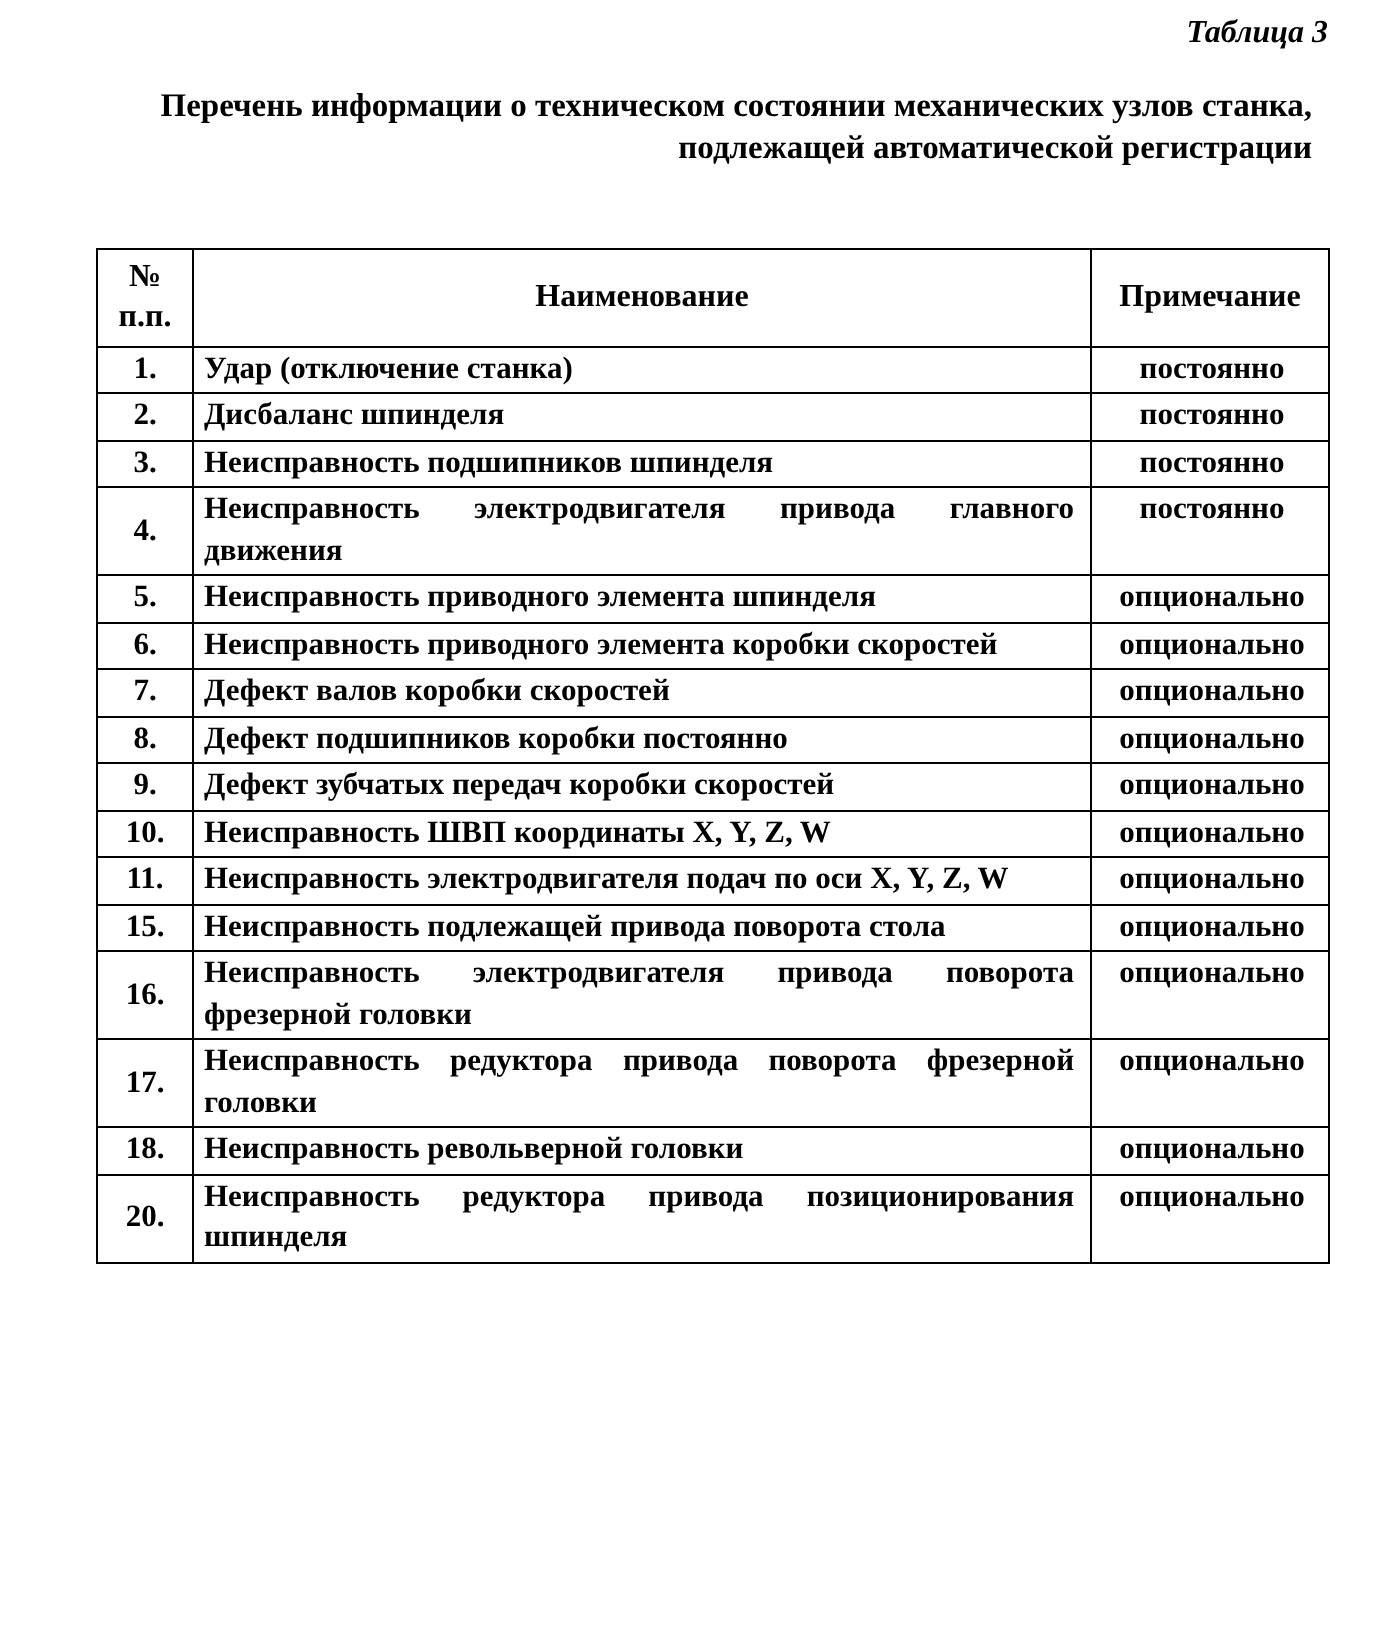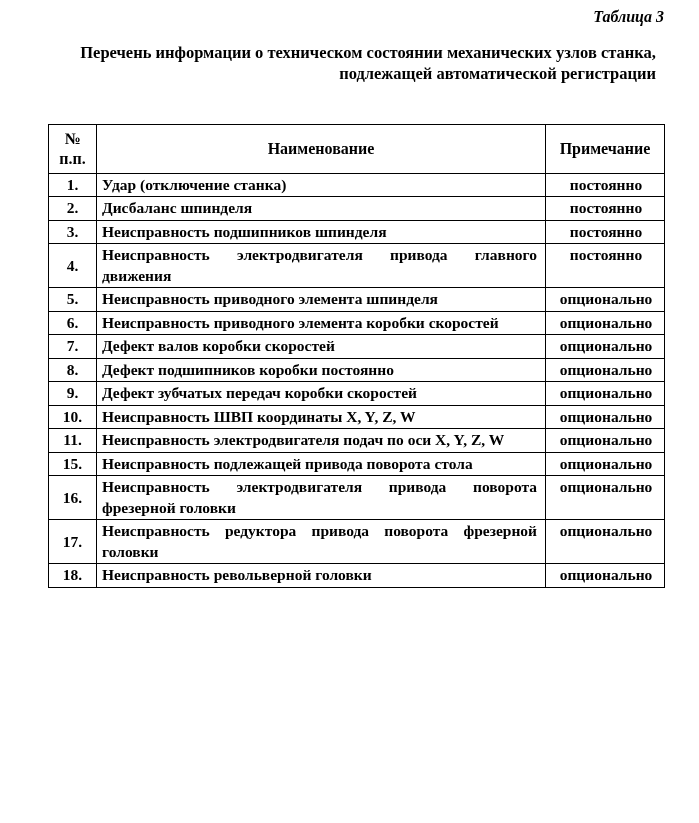--- a/index.html
+++ b/index.html
@@ -164,16 +164,21 @@
         <tr>
           <td class="num">17.</td>
           <td class="name">Неисправность редуктора привода поворота фрезерной головки</td>
           <td class="note">опционально</td>
         </tr>
         <tr>
           <td class="num">18.</td>
           <td class="name">Неисправность револьверной головки</td>
           <td class="note">опционально</td>
         </tr>
+        <tr>
+          <td class="num">20.</td>
+          <td class="name">Неисправность редуктора привода позиционирования шпинделя</td>
+          <td class="note">опционально</td>
+        </tr>
       </tbody>
   </table>
 
 </div>
 
 </body></html>

